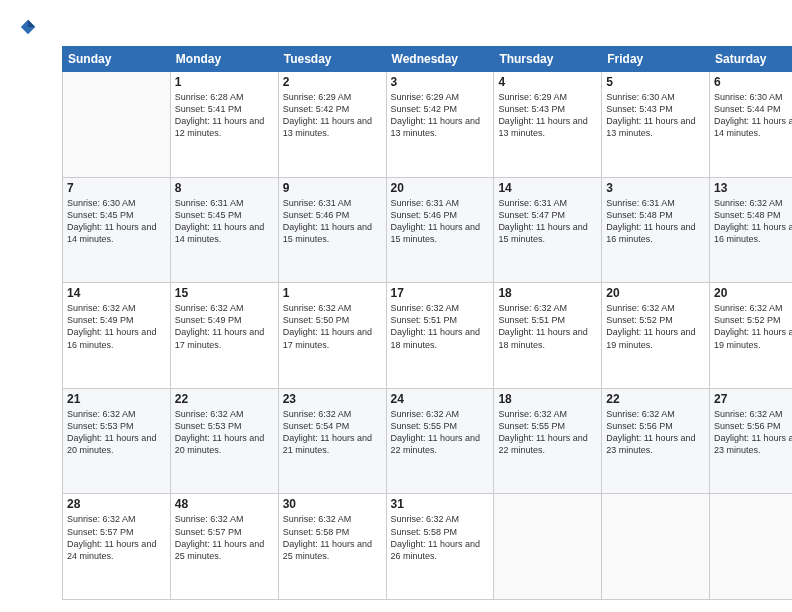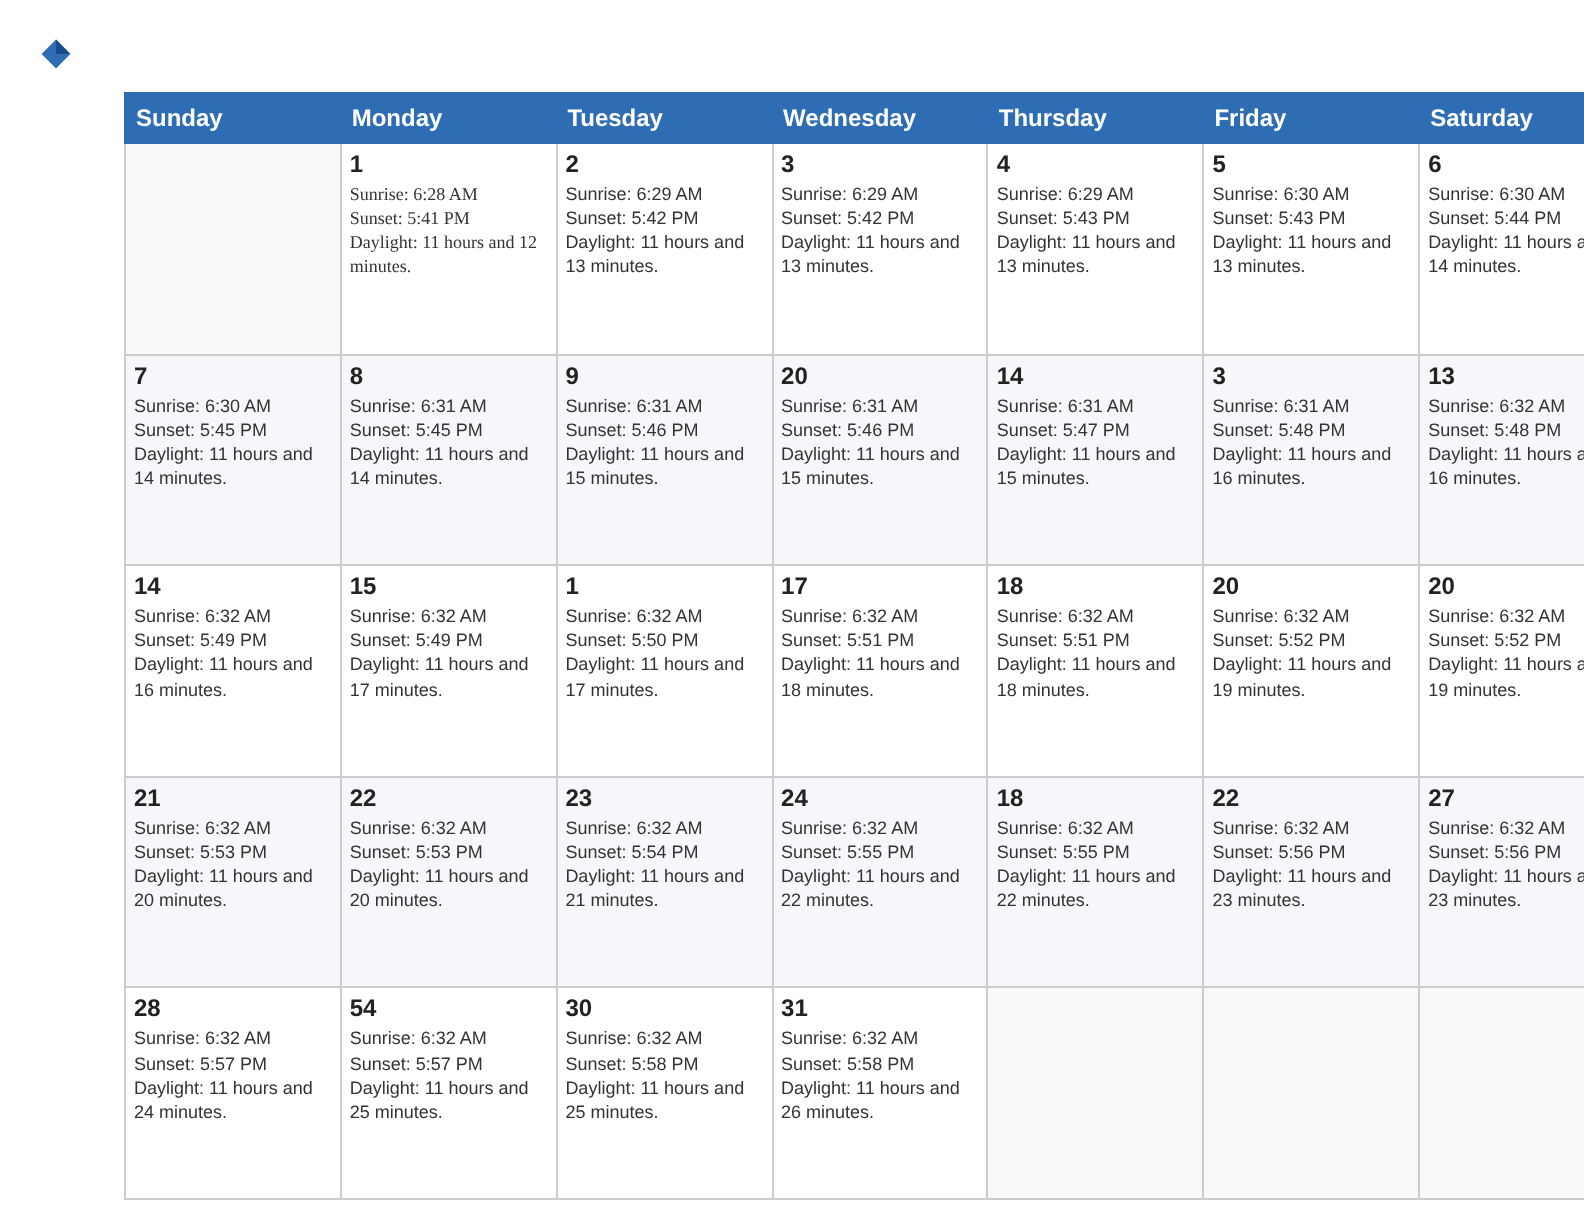--- a/index.html
+++ b/index.html
@@ -140,21 +140,21 @@
         <th>Thursday</th>
         <th>Friday</th>
         <th>Saturday</th>
       </tr>
     </thead>
     <tbody id="calendar-body">
     <tr>
           <td class="empty-cell"></td>
           <td>
             <span class="day-number">1</span>
-            <div class="day-info" style="white-space: pre-line; font-family: Liberation Serif, serif;">Sunrise: 6:28 AM
+            <div class="day-info" style="white-space: pre-line;">Sunrise: 6:28 AM
 Sunset: 5:41 PM
 Daylight: 11 hours and 12 minutes.</div>
           </td>
           <td>
             <span class="day-number">2</span>
             <div class="day-info" style="white-space: pre-line;">Sunrise: 6:29 AM
 Sunset: 5:42 PM
 Daylight: 11 hours and 13 minutes.</div>
           </td>
           <td>
@@ -315,21 +315,21 @@
           </td>
         </tr>
         <tr>
           <td>
             <span class="day-number">28</span>
             <div class="day-info" style="white-space: pre-line;">Sunrise: 6:32 AM
 Sunset: 5:57 PM
 Daylight: 11 hours and 24 minutes.</div>
           </td>
           <td>
-            <span class="day-number">54</span>
+            <span class="day-number">48</span>
             <div class="day-info" style="white-space: pre-line;">Sunrise: 6:32 AM
 Sunset: 5:57 PM
 Daylight: 11 hours and 25 minutes.</div>
           </td>
           <td>
             <span class="day-number">30</span>
             <div class="day-info" style="white-space: pre-line;">Sunrise: 6:32 AM
 Sunset: 5:58 PM
 Daylight: 11 hours and 25 minutes.</div>
           </td>

